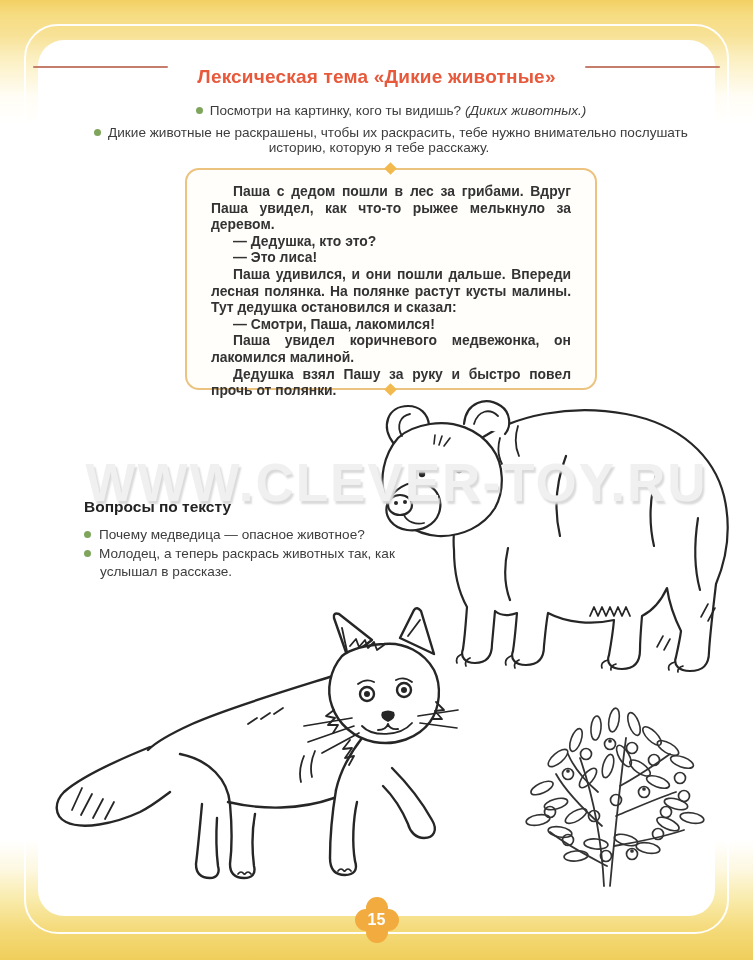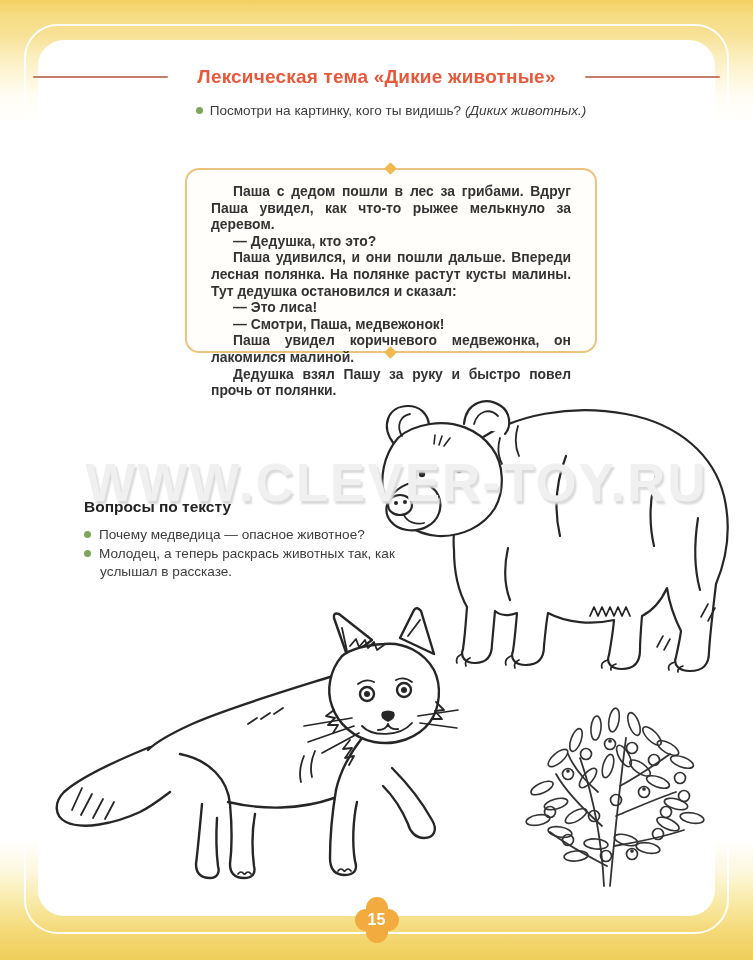--- a/index.html
+++ b/index.html
@@ -12,31 +12,31 @@
   }
   .frame-line{
     position:absolute;left:24px;right:24px;top:24px;bottom:26px;
     border:2px solid rgba(255,255,255,.95);border-radius:34px;pointer-events:none;
   }
   .content{
     position:absolute;left:38px;right:38px;top:40px;bottom:44px;
     background:#fff;border-radius:26px;
   }
   
-  .title-row{position:absolute;top:66px;left:0;right:0;display:flex;align-items:center;justify-content:center;gap:29px;}
+  .title-row{position:absolute;top:66px;left:0;right:0;display:flex;align-items:flex-start;justify-content:center;gap:29px;}
   .title-rule{width:135px;height:2px;background:#c67e6c;border-radius:2px;}
   .page-title{font-size:19px;font-weight:bold;color:#e8593c;letter-spacing:.2px;white-space:nowrap;}
   
   .intro{position:absolute;left:63px;top:103px;width:632px;font-size:13.6px;line-height:15.2px;color:#3d3d3d;text-align:center;}
   .intro p{margin:0 0 7px;text-indent:24px;}
   .dot{display:inline-block;width:7px;height:7px;border-radius:50%;background:#7fa55c;margin-right:7px;vertical-align:1px;}
   .intro em{font-style:italic;}
   
   .story{
-    position:absolute;left:185px;top:168px;width:412px;height:185px;box-sizing:border-box;
+    position:absolute;left:185px;top:168px;width:412px;height:222px;box-sizing:border-box;
     border:2px solid #ecc37e;border-radius:14px;background:#fffefb;padding:13px 24px;
   }
   .story p{margin:0;font-weight:bold;font-size:13.9px;line-height:16.6px;color:#333;
     text-align:justify;text-indent:22px;}
   .diamond{position:absolute;left:50%;width:9px;height:9px;margin-left:-5px;background:#f2b94f;transform:rotate(45deg);}
   .d-top{top:-6px;}
   .d-bottom{bottom:-6px;}
   
   .watermark{
     position:absolute;left:0;right:0;top:452px;text-align:center;z-index:6;pointer-events:none;
@@ -69,30 +69,31 @@
   <div class="content"></div>
 
   <div class="title-row">
     <span class="title-rule"></span>
     <span class="page-title">Лексическая тема «Дикие животные»</span>
     <span class="title-rule"></span>
   </div>
 
   <div class="intro">
     <p><span class="dot"></span><span>Посмотри на картинку, кого ты видишь? </span><em>(Диких животных.)</em></p>
+    <p><span class="dot"></span><span>Дикие животные не раскрашены, чтобы их раскрасить, тебе нужно внимательно послушать историю, которую я тебе расскажу.</span></p>
   </div>
 
   <div class="story">
     <span class="diamond d-top"></span>
     <span class="diamond d-bottom"></span>
     <p>Паша с дедом пошли в лес за грибами. Вдруг Паша увидел, как что-то рыжее мелькнуло за деревом.</p>
     <p>— Дедушка, кто это?</p>
+    <p>— Это лиса!</p>
     <p>Паша удивился, и они пошли дальше. Впереди лесная полянка. На полянке растут кусты малины. Тут дедушка остановился и сказал:</p>
-    <p>— Это лиса!</p>
-    <p>— Смотри, Паша, медвежонок!</p>
+    <p>— Смотри, Паша, лакомился!</p>
     <p>Паша увидел коричневого медвежонка, он лакомился малиной.</p>
     <p>Дедушка взял Пашу за руку и быстро повел прочь от полянки.</p>
   </div>
 
   <svg class="illus bear" width="392" height="292" viewBox="0 0 392 292" fill="none" stroke="#262626" stroke-width="2.2" stroke-linecap="round" stroke-linejoin="round">
     <path d="M118,44 C156,16 214,6 268,16 C322,26 356,58 366,98 C374,132 368,162 358,186 C355,212 352,236 351,254 C351,268 344,273 332,273 C321,273 315,267 318,259 C320,250 322,241 323,233 C316,219 311,204 309,190 C303,203 294,213 284,218 C283,230 282,243 282,252 C282,266 275,271 264,271 C253,271 248,265 251,257 C253,246 255,233 256,222 C234,227 209,225 190,215 C188,226 187,238 186,248 C186,262 179,267 168,267 C157,267 152,261 155,253 C157,240 158,226 159,215 C151,218 143,218 137,213 C136,224 135,236 134,246 C134,260 127,265 117,265 C107,265 102,259 105,251 C107,238 108,222 109,209 C100,193 96,173 96,152 C94,130 100,88 118,44" fill="#fff"></path>
     <path d="M208,58 C198,84 196,112 202,138"></path>
     <path d="M300,70 C292,96 290,122 296,148"></path>
     <path d="M340,120 C336,146 336,170 342,192"></path>
     <path d="M150,150 C146,168 146,186 152,202"></path>

